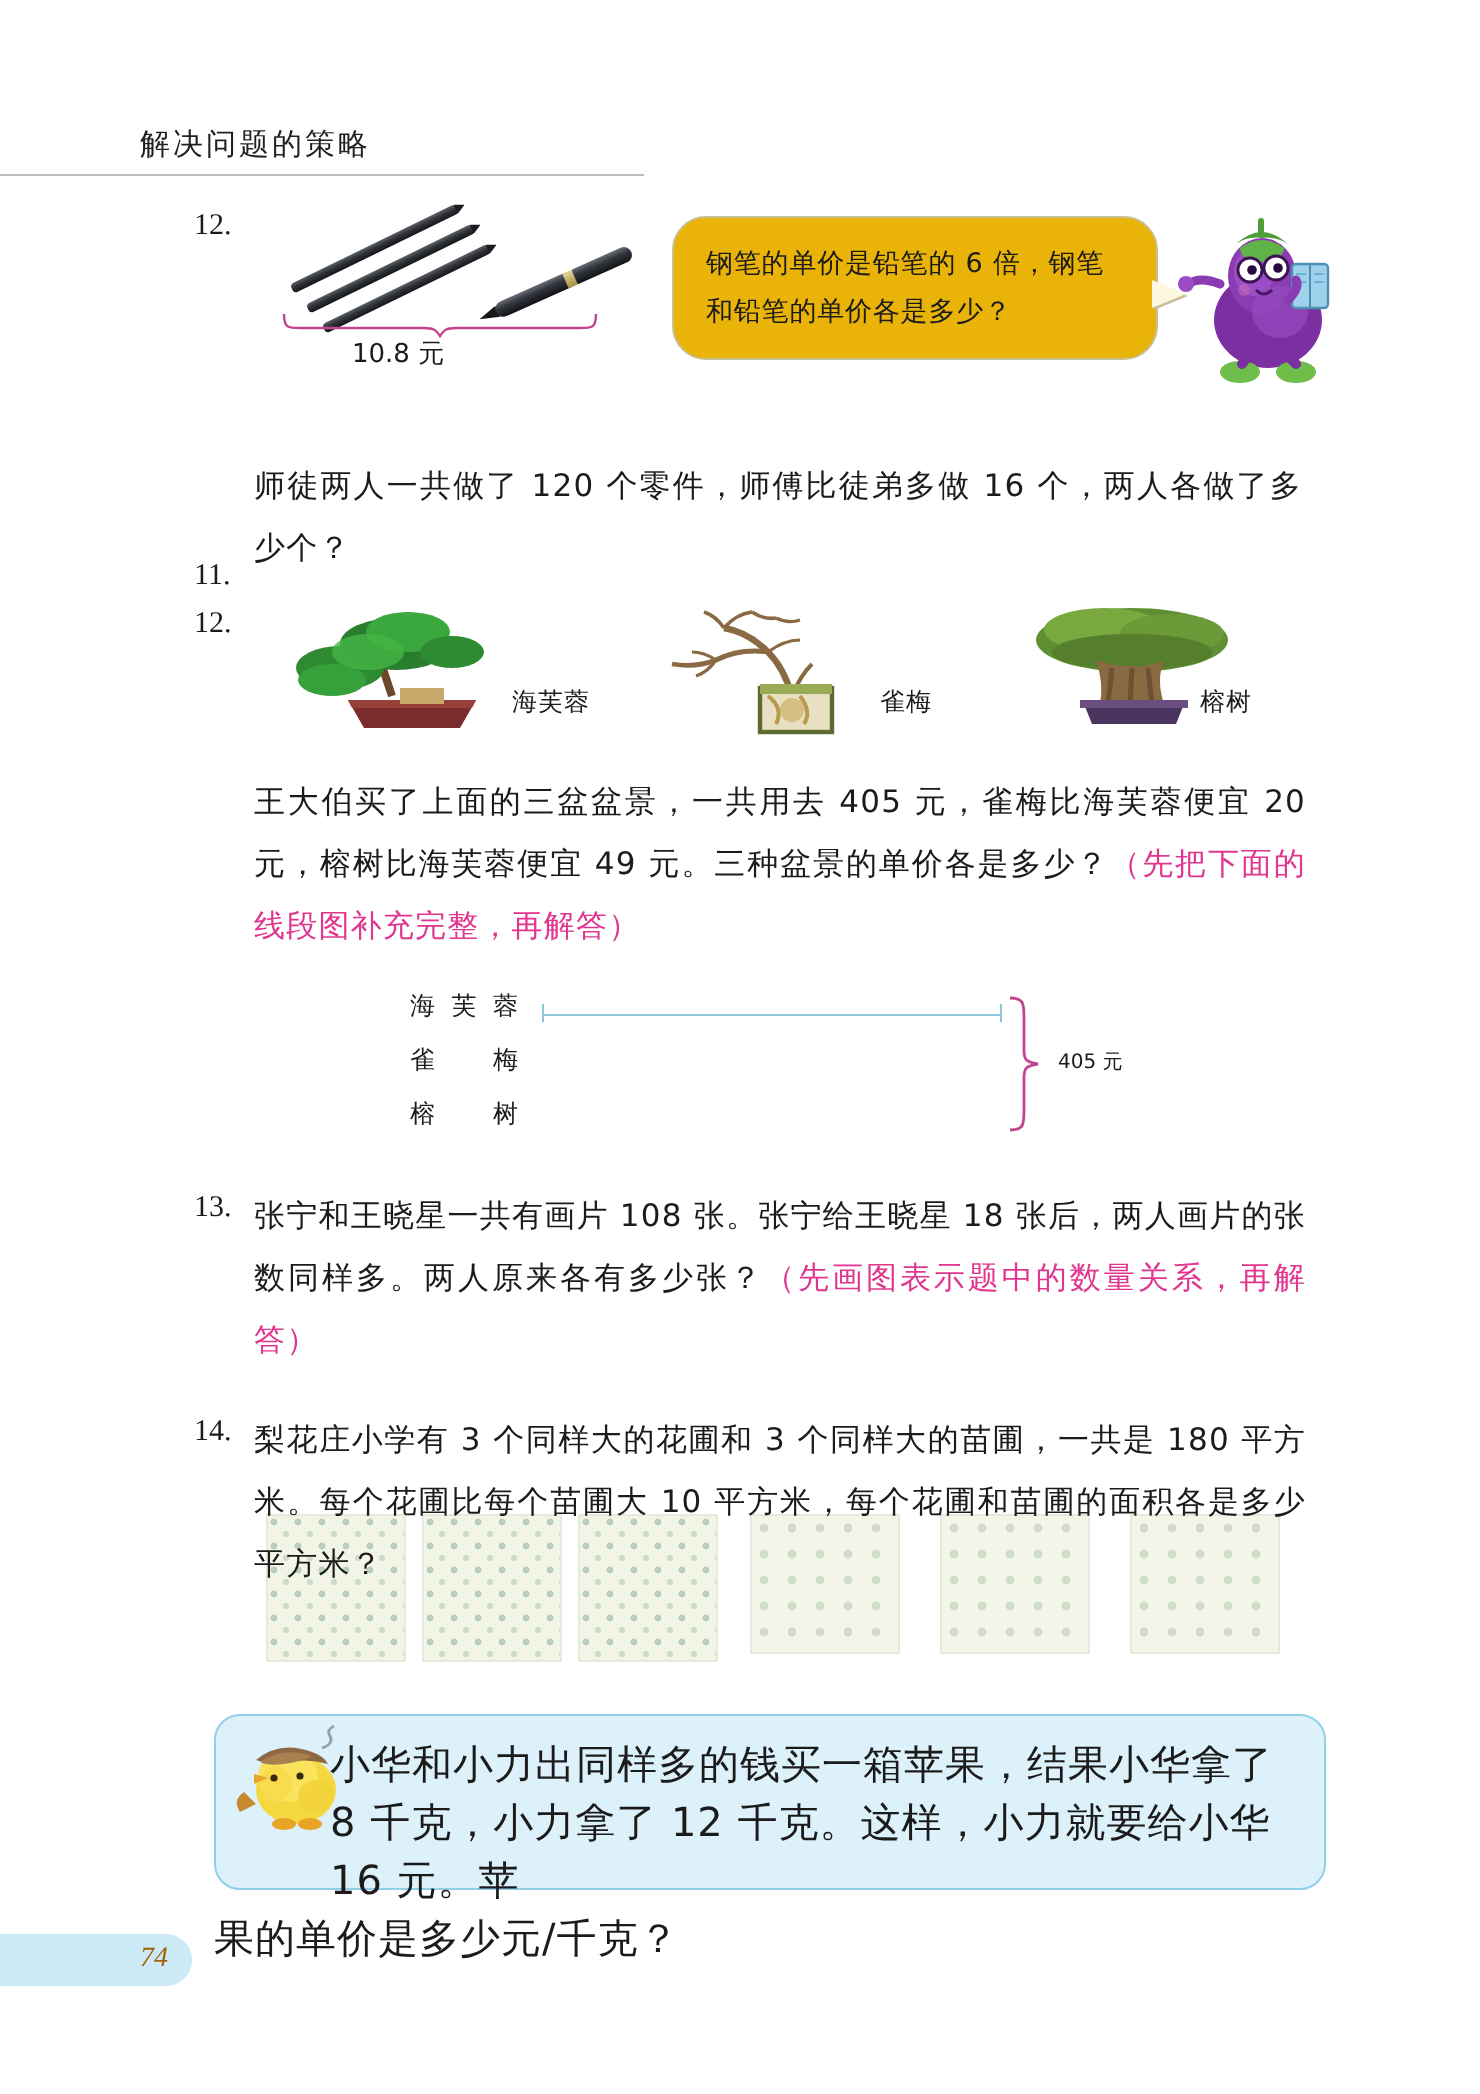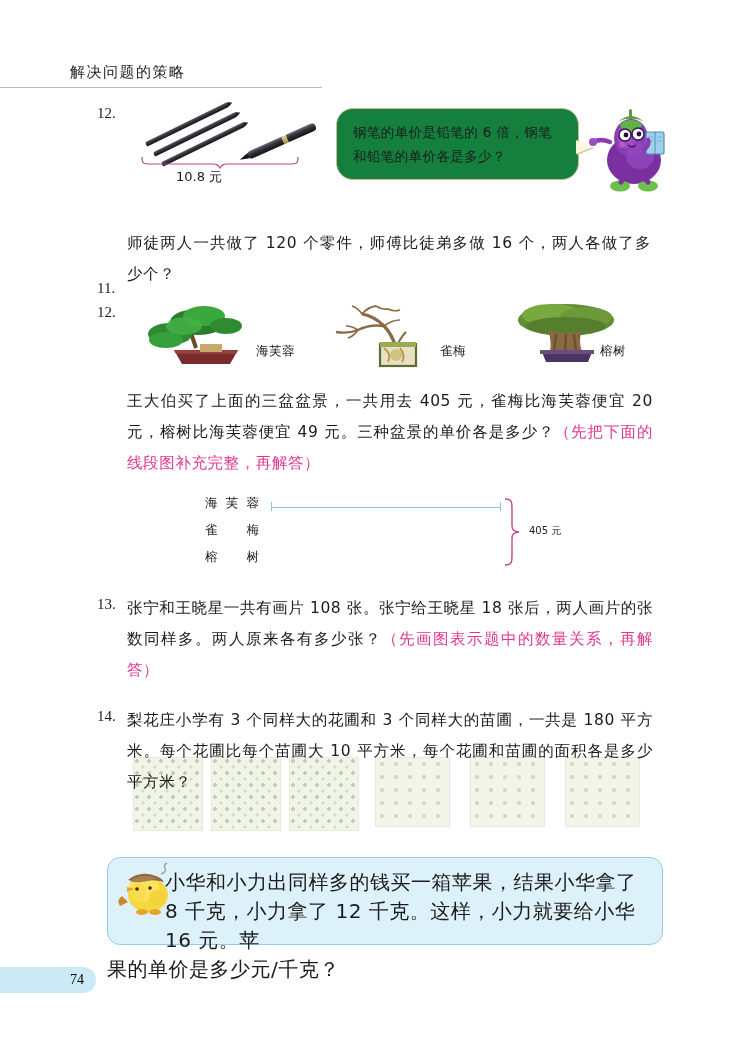--- a/index.html
+++ b/index.html
@@ -138,21 +138,21 @@
   }
 
   
   #bubble {
     position: absolute;
     left: 336px;
     top: 108px;
     width: 243px;
     box-sizing: border-box;
     padding: 11px 14px 11px 16px;
-    background: #15803d;
+    background: #eab308;
     border: 1.3px solid #c9bf94;
     border-radius: 17px;
     font-size: 13.5px;
     line-height: 24px;
     color: #1b1b1b;
     letter-spacing: 0.4px;
   }
   #bubble-tail {
     position: absolute;
     left: 576px;
@@ -292,22 +292,23 @@
     width: 122px;
     height: 26px;
     background: #cbeaf6;
     border-radius: 13px;
   }
   #page-number {
     position: absolute;
     left: 70px;
     top: 972px;
     font-size: 14px;
-    color: #000000;
+    color: #a16207;
     font-family: "Liberation Serif", "DejaVu Serif", serif;
+    font-style: italic;
   }
 
   
   #watermark {
     position: absolute;
     left: 323px;
     top: 1002px;
     font-size: 31px;
     font-weight: bold;
     color: #ee0000;

